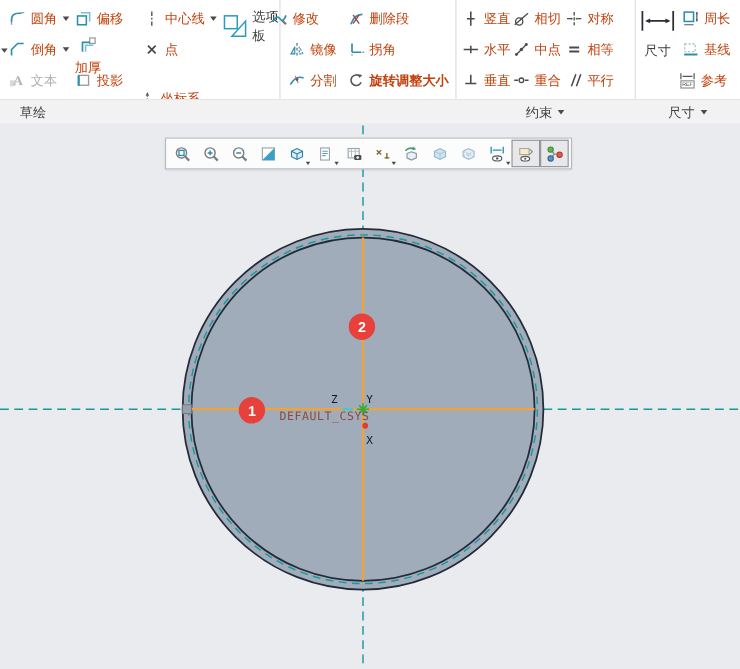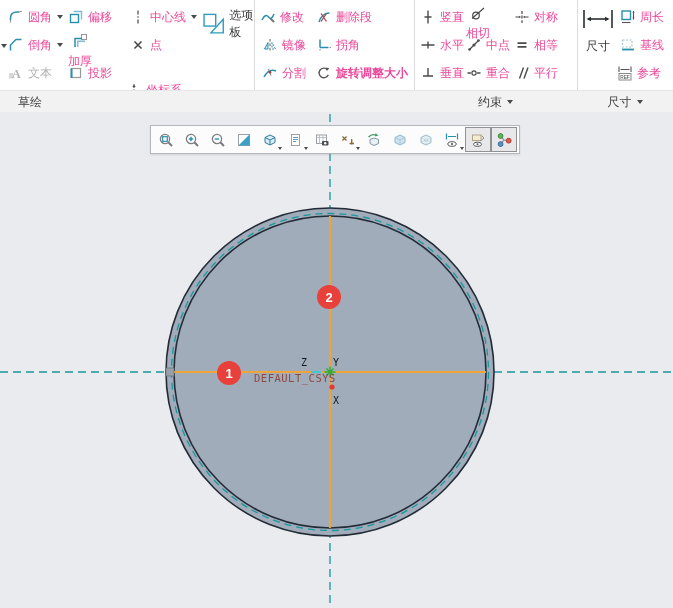--- a/index.html
+++ b/index.html
@@ -7,21 +7,21 @@
        font-family:"Liberation Sans",sans-serif;background:#e9ebee;}
   
   .ribbon{position:absolute;left:0;top:0;width:673px;height:112px;background:#ffffff;
           border-bottom:1px solid #c7cbd1;}
   .vsep{position:absolute;top:0;height:112px;width:1px;background:#dcdcde;}
   .glabel-strip{position:absolute;left:0;top:90px;width:673px;height:22px;background:#f2f2f3;
           border-top:1px solid #e6e6e8;}
   .glabel{position:absolute;top:0;height:22px;display:flex;align-items:center;justify-content:center;
           font-size:12px;color:#404040;gap:4px;}
   .rb{position:absolute;display:flex;align-items:center;gap:4px;height:24px;font-size:12px;
-      color:#ec4899;white-space:nowrap;}
+      color:#c2410c;white-space:nowrap;}
   .rb.disabled{color:#b0b0b0;}
   .i16{width:16px;height:16px;flex:none;}
   .dd{width:0;height:0;border-left:3.5px solid transparent;border-right:3.5px solid transparent;
       border-top:4px solid #4a4a4a;margin-left:1px;}
   .palette{position:absolute;left:202px;top:7px;width:52px;display:flex;
       align-items:center;gap:4px;font-size:12px;color:#3c3c3c;}
   .dimbig{position:absolute;left:577px;top:8px;width:42px;display:flex;flex-direction:column;
       align-items:center;gap:8px;font-size:12px;color:#3c3c3c;}
   .clip-dd{position:absolute;left:0px;top:44px;}
   
@@ -113,21 +113,21 @@
   <div class="palette">
     <svg width="34" height="32" viewBox="0 0 34 32">
         <rect x="3" y="2" width="17" height="17" fill="#fff" stroke="#2a9bbf" stroke-width="2"></rect>
         <polygon points="13,29 31,29 31,9" fill="#fff" stroke="#2a9bbf" stroke-width="2"></polygon>
       </svg>
     <span>选项板</span>
   </div>
 
   <div class="vsep" style="left:254px;"></div>
 
-  <div class="rb" style="left:260px;top:5px;">
+  <div class="rb" style="left:246px;top:5px;">
     <svg class="i16" viewBox="0 0 16 16">
         <path d="M2 11q3.5-7 6.5-3t5.5-3" fill="none" stroke="#2a8fae" stroke-width="1.5"></path>
         <path d="M10.5 9.5l3.5 3.5" stroke="#777" stroke-width="2"></path>
       </svg>
     <span>修改</span>
   </div>
   <div class="rb" style="left:316px;top:5px;">
     <svg class="i16" viewBox="0 0 16 16">
         <path d="M3 13Q6 4 13.5 4" fill="none" stroke="#2a8fae" stroke-width="1.5"></path>
         <path d="M5 4.5l5.5 8M10.5 4.5L5 12.5" stroke="#a0494d" stroke-width="1.3" fill="none"></path>
@@ -166,21 +166,21 @@
   </div>
 
   <div class="vsep" style="left:414px;"></div>
 
   <div class="rb" style="left:420px;top:5px;">
     <svg class="i16" viewBox="0 0 16 16">
         <path d="M8 1.5v13M4.5 8h7" stroke="#4a4a4a" stroke-width="1.4"></path>
       </svg>
     <span>竖直</span>
   </div>
-  <div class="rb" style="left:466px;top:5px;flex-direction:column;">
+  <div class="rb" style="left:466px;top:5px;">
     <svg class="i16" viewBox="0 0 16 16">
         <circle cx="6" cy="10.5" r="3.3" fill="none" stroke="#4a4a4a" stroke-width="1.2"></circle>
         <path d="M2 13.5L14 3" stroke="#4a4a4a" stroke-width="1.2"></path>
         <circle cx="8.5" cy="7.9" r="1" fill="#4a4a4a"></circle>
       </svg>
     <span>相切</span>
   </div>
   <div class="rb" style="left:514px;top:5px;">
     <svg class="i16" viewBox="0 0 16 16">
         <path d="M8 2v12" stroke="#4a4a4a" stroke-width="1.2" stroke-dasharray="3 1.6"></path>

